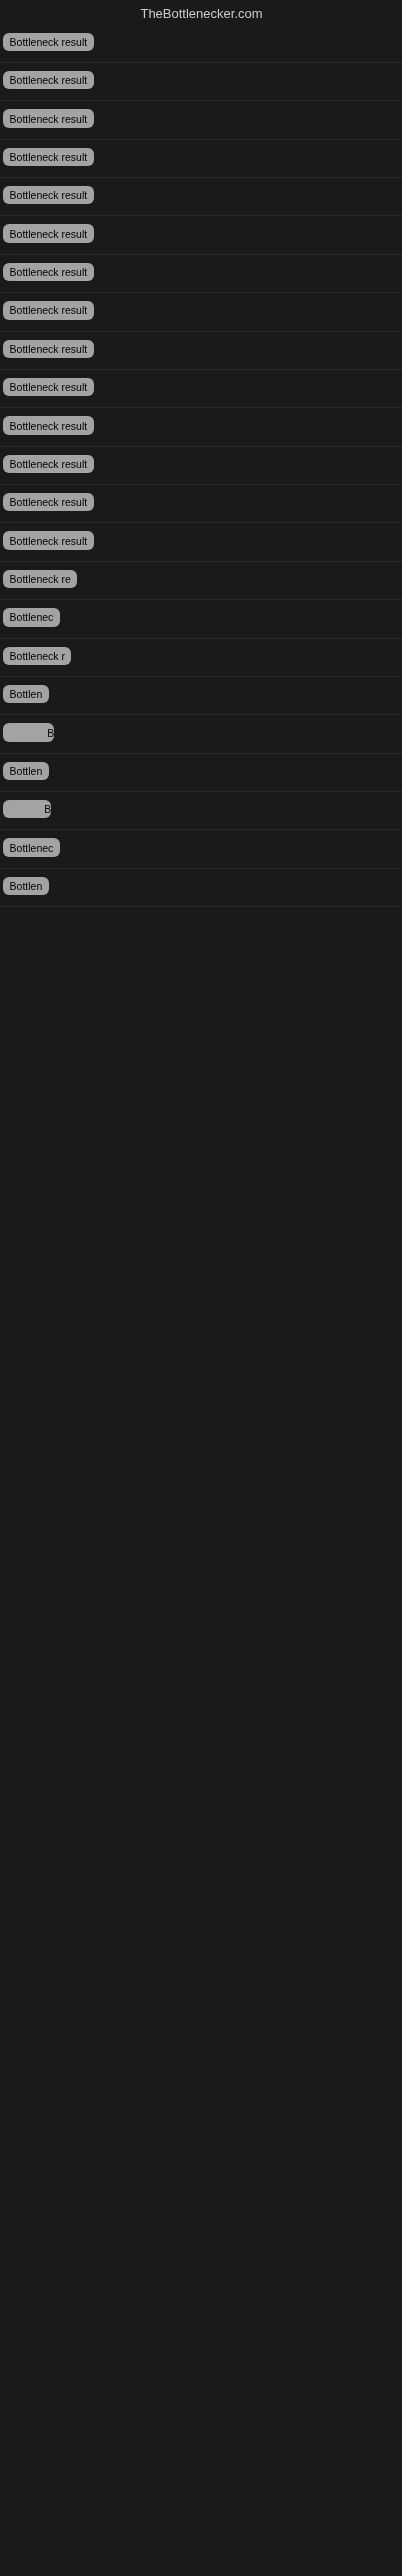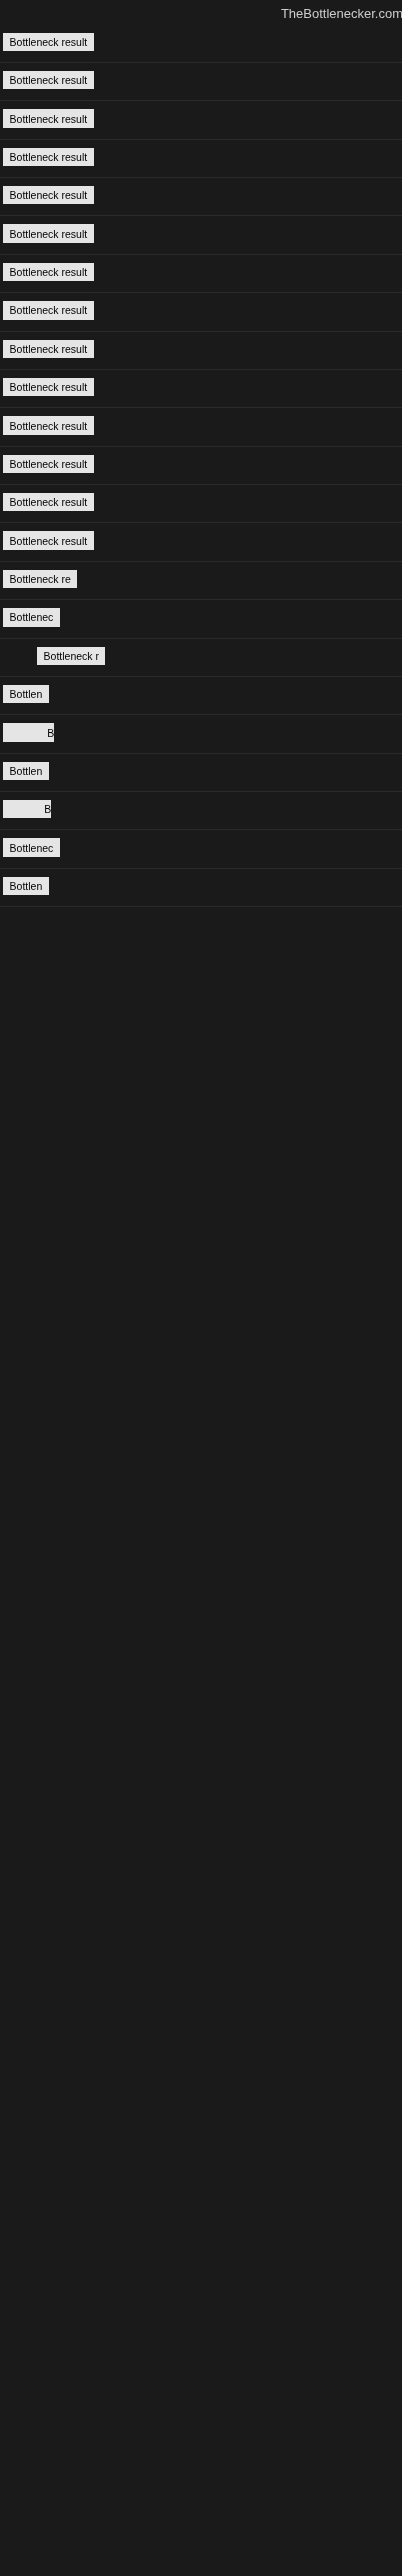--- a/index.html
+++ b/index.html
@@ -8,34 +8,34 @@
       box-sizing: border-box;
     }
     body {
       width: 403px;
       min-height: 2576px;
       background-color: #1a1a1a;
       font-family: Arial, sans-serif;
       position: relative;
     }
     #site-title {
-      text-align: right;
+      text-align: center;
       color: #cccccc;
       font-size: 13px;
       padding: 6.4px 0 3.2px 0;
       font-weight: normal;
     }
     .bottleneck-badge {
       display: inline-block;
-      background-color: #e5e5e5;
+      background-color: #a3a3a3;
       color: #000000;
       font-size: 10.5px;
       font-weight: normal;
       padding: 3.2px 6.4px;
-      border-radius: 0;
+      border-radius: 6px;
       white-space: nowrap;
       overflow: hidden;
     }
     .row {
       padding: 8px 0 8px 3.2px;
       border-bottom: 0.8px solid #2a2a2a;
     }
   </style>
 </head>
 <body>
@@ -53,21 +53,21 @@
       <div class="row"><span class="bottleneck-badge" style="max-width: 105px;">Bottleneck result</span></div>
       <div class="row"><span class="bottleneck-badge" style="max-width: 105px;">Bottleneck result</span></div>
       <div class="row"><span class="bottleneck-badge" style="max-width: 105px;">Bottleneck result</span></div>
       <div class="row"><span class="bottleneck-badge" style="max-width: 105px;">Bottleneck result</span></div>
       <div class="row"><span class="bottleneck-badge" style="max-width: 105px;">Bottleneck result</span></div>
       <div class="row"><span class="bottleneck-badge" style="max-width: 105px;">Bottleneck result</span></div>
       <div class="row"><span class="bottleneck-badge" style="max-width: 105px;">Bottleneck result</span></div>
       <div class="row"><span class="bottleneck-badge" style="max-width: 105px;">Bottleneck result</span></div>
       <div class="row"><span class="bottleneck-badge" style="max-width: 85px;">Bottleneck re</span></div>
       <div class="row"><span class="bottleneck-badge" style="max-width: 68px;">Bottlenec</span></div>
-      <div class="row"><span class="bottleneck-badge" style="max-width: 74px; margin-left: 34px;">Bottleneck r</span></div>
+      <div class="row"><span class="bottleneck-badge" style="max-width: 74px;">Bottleneck r</span></div>
       <div class="row"><span class="bottleneck-badge" style="max-width: 55px;">Bottlen</span></div>
       <div class="row"><span class="bottleneck-badge" style="max-width: 35px; padding-left: 44px;">Bott</span></div>
       <div class="row"><span class="bottleneck-badge" style="max-width: 55px;">Bottlen</span></div>
       <div class="row"><span class="bottleneck-badge" style="max-width: 44px; padding-left: 41px;">Bottle</span></div>
       <div class="row"><span class="bottleneck-badge" style="max-width: 64px;">Bottlenec</span></div>
       <div class="row"><span class="bottleneck-badge" style="max-width: 52px;">Bottlen</span></div>
     </div>
 </div>
 
 

